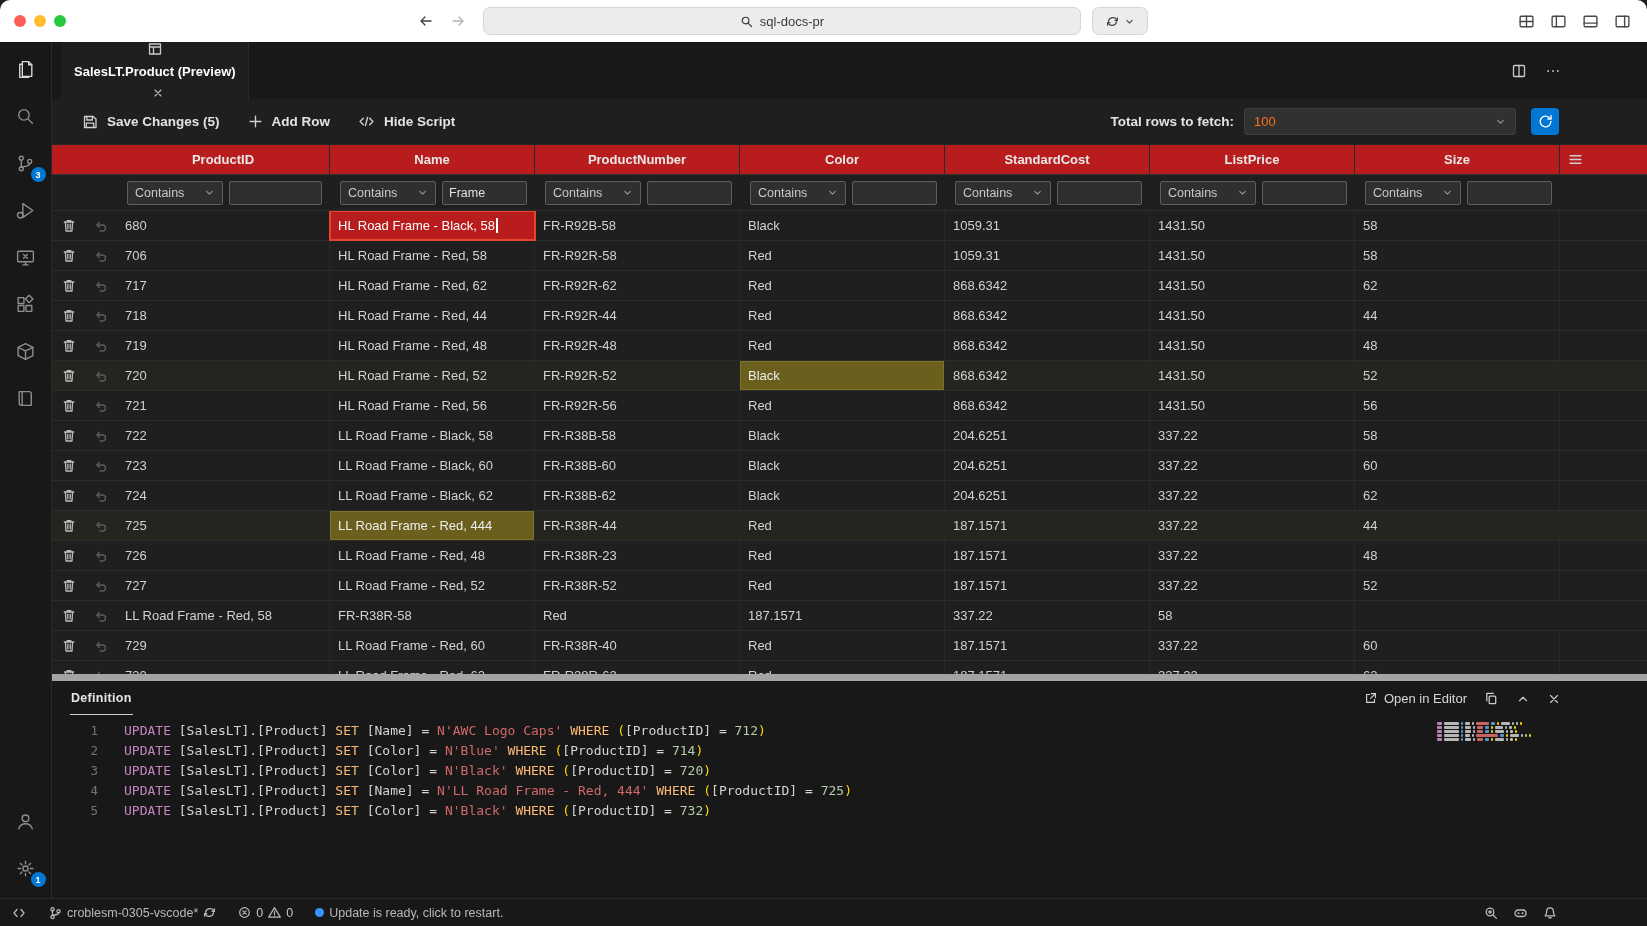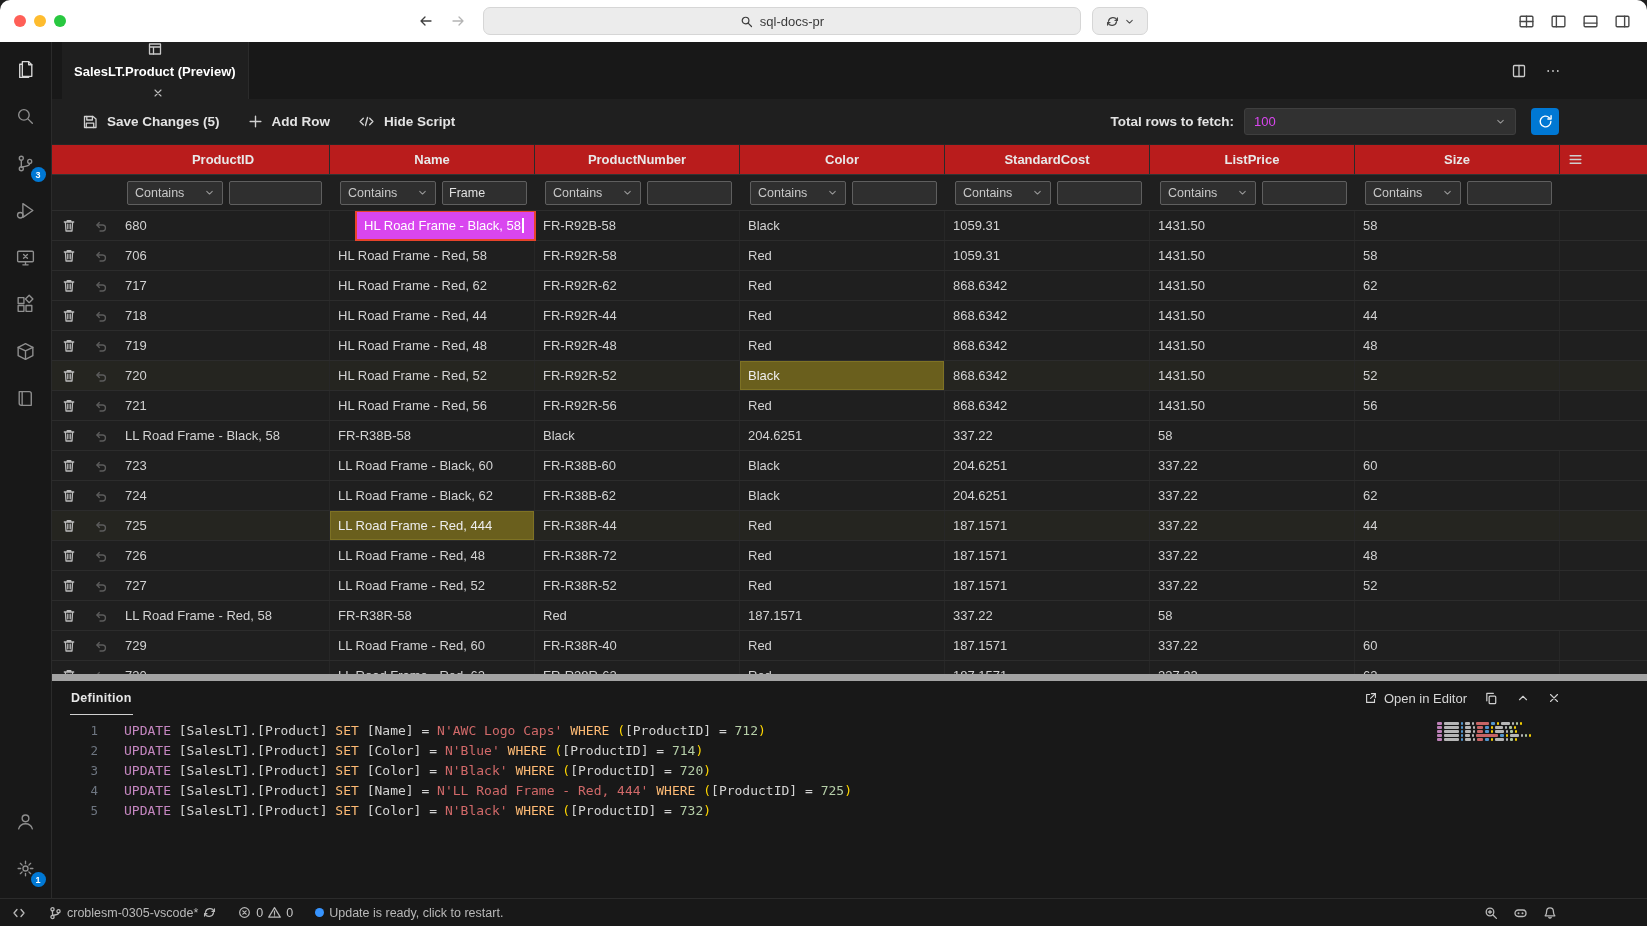--- a/index.html
+++ b/index.html
@@ -37,21 +37,21 @@
   .tab .tclose { color:#bdbdbd; margin-left:6px; cursor:pointer; }
   .tabbar-right { margin-left:auto; display:flex; align-items:center; gap:18px; color:#cccccc; padding-right:86px; }
   .tabbar-right span{ cursor:pointer; }
 
   
   .toolbar { flex:0 0 46px; background:#1f1f1f; display:flex; align-items:center; gap:28px; padding:0 88px 0 30px; border-bottom:1px solid #262626; }
   .tb-btn { display:flex; align-items:center; gap:9px; color:#e3e3e3; font-size:13.5px; font-weight:700; background:none; border:none; cursor:pointer; font-family:inherit; }
   .tb-btn .bicon { color:#d0d0d0; }
   .tb-right-group { margin-left:auto; display:flex; align-items:center; gap:10px; }
   .total-label { color:#e3e3e3; font-size:13.5px; font-weight:700; }
-  .rows-select { width:272px; height:27px; background:#313131; border:1px solid #3f3f3f; border-radius:3px; display:flex; align-items:center; justify-content:space-between; padding:0 9px; color:#d946ef; font-size:13px; cursor:pointer; }
+  .rows-select { width:272px; height:27px; background:#313131; border:1px solid #3f3f3f; border-radius:3px; display:flex; align-items:center; justify-content:space-between; padding:0 9px; color:#f97316; font-size:13px; cursor:pointer; }
   .rows-select .chev { color:#9a9a9a; }
   .refresh-btn { width:28px; height:27px; background:var(--c-accent,#0078d4); border:none; border-radius:4px; color:#fff; display:flex; align-items:center; justify-content:center; margin-left:5px; cursor:pointer; }
 
   
   .grid { flex:1; min-height:0; overflow:hidden; display:flex; flex-direction:column; background:#1f1f1f; }
   .grid-row { display:grid; grid-template-columns:33px 32px 213px 205px 205px 205px 205px 205px 205px minmax(0,1fr); align-items:stretch; }
   .grid-row.header { flex:0 0 30px; height:30px; background:#b91c1c; border-bottom:1px solid #333333; }
   .hcell { display:flex; align-items:center; justify-content:center; color:#e8e8e8; font-size:13px; font-weight:700; border-right:1px solid #2a2a2a; }
   .hfiller { display:flex; align-items:center; padding-left:8px; color:#cfcfcf; }
   .grid-row.filter-row { flex:0 0 36px; height:36px; background:#1f1f1f; border-bottom:1px solid #2d2d2d; }
@@ -59,28 +59,28 @@
   .filter-select { flex:0 0 96px; height:24px; background:#2f2f2f; border:1px solid #5f5f5f; border-radius:2px; display:flex; align-items:center; justify-content:space-between; padding:0 7px; color:#c8c8c8; font-size:12.5px; cursor:pointer; }
   .filter-select .chev { color:#9a9a9a; }
   .filter-input { flex:1; min-width:0; height:24px; background:#2f2f2f; border:1px solid #5f5f5f; border-radius:2px; color:#e0e0e0; font-size:12.5px; padding:0 6px; font-family:inherit; outline:none; }
   .grid-body { flex:1; overflow:hidden; }
   .data-row { height:30px; border-bottom:1px solid #2c2c2c; background:#1f1f1f; }
   .data-row.dirty-row { background:#252520; }
   .acell { display:flex; align-items:center; justify-content:center; color:#bdbdbd; cursor:pointer; }
   .acell.undo { color:#5c5c5c; }
   .dcell { display:flex; align-items:center; padding:0 8px; color:#d2d2d2; font-size:13px; border-right:1px solid #272727; white-space:nowrap; overflow:hidden; cursor:default; }
   .dcell.dirty { background:var(--c-dirty-cell,#6a5f1d); box-shadow:inset 0 0 0 1px #7e7224; color:#eeeeee; }
-  .dcell.editing { position:relative; background:#d946ef; outline:2px solid var(--c-edit-border,#e8442b); outline-offset:-1px; z-index:3; color:#ffffff;margin-left:26px; }
+  .dcell.editing { position:relative; background:#b91c1c; outline:2px solid var(--c-edit-border,#e8442b); outline-offset:-1px; z-index:3; color:#ffffff; }
   .caret { display:inline-block; width:1.5px; height:15px; background:#ffffff; margin-left:1px; }
 
   
   .panel { flex:0 0 224px; background:#181818; border-top:7px solid #a3a3a3; display:flex; flex-direction:column; }
   .panel-header { flex:0 0 34px; display:flex; align-items:center; padding:0 86px 0 18px; }
   .panel-title { color:#e7e7e7; font-size:12.5px; font-weight:700; letter-spacing:.3px; padding:9px 1px; border-bottom:1px solid #d0d0d0; cursor:pointer; }
-  .panel-actions { margin-left:auto; display:flex; align-items:flex-start; gap:17px; color:#cfcfcf; }
+  .panel-actions { margin-left:auto; display:flex; align-items:flex-end; gap:17px; color:#cfcfcf; }
   .panel-actions > * { cursor:pointer; }
   .open-in-editor { display:flex; align-items:center; gap:6px; font-size:13px; color:#d6d6d6; }
   .code-area { flex:1; position:relative; font-family:"DejaVu Sans Mono",monospace; font-size:13px; padding-top:5px; overflow:hidden; background:#181818; }
   .code-line { height:20px; display:flex; align-items:center; }
   .ln { flex:0 0 46px; text-align:right; color:#6e7681; margin-right:26px; font-size:12.5px; }
   .code-text { white-space:pre; }
   .tk-kw1{color:#c586c0}.tk-kw2{color:#fdba74}.tk-id{color:#d4d4d4}.tk-op{color:#d4d4d4}
   .tk-str{color:#d16969}.tk-num{color:#b5cea8}.tk-paren{color:#ffd700}
   .minimap { position:absolute; top:7px; right:84px; width:126px; display:flex; flex-direction:column; gap:1.5px; }
   .mm-line { display:flex; gap:2px; height:2.5px; }
@@ -587,20 +587,21 @@
                 <svg width="14" height="15" viewBox="0 0 14 15">
                   <path d="M2.3 4h9.4M5.2 4V2.6h3.6V4M3.4 4l.6 9h6l.6-9M5.8 6.2v4.6M8.2 6.2v4.6"></path>
                 </svg>
               </div>
               <div class="acell undo">
                 <svg width="14" height="14" viewBox="0 0 14 14">
                   <path d="M3 6h5.5a3 3 0 1 1 0 6H6"></path>
                   <path d="M5.3 3.5 3 6l2.3 2.5"></path>
                 </svg>
               </div>
+              <div class="dcell">722</div>
               <div class="dcell">LL Road Frame - Black, 58</div>
               <div class="dcell">FR-R38B-58</div>
               <div class="dcell">Black</div>
               <div class="dcell">204.6251</div>
               <div class="dcell">337.22</div>
               <div class="dcell">58</div>
               <div></div>
             </div>
             <div class="grid-row data-row">
               <div class="acell">
@@ -672,21 +673,21 @@
                 </svg>
               </div>
               <div class="acell undo">
                 <svg width="14" height="14" viewBox="0 0 14 14">
                   <path d="M3 6h5.5a3 3 0 1 1 0 6H6"></path>
                   <path d="M5.3 3.5 3 6l2.3 2.5"></path>
                 </svg>
               </div>
               <div class="dcell">726</div>
               <div class="dcell">LL Road Frame - Red, 48</div>
-              <div class="dcell">FR-R38R-72</div>
+              <div class="dcell">FR-R38R-23</div>
               <div class="dcell">Red</div>
               <div class="dcell">187.1571</div>
               <div class="dcell">337.22</div>
               <div class="dcell">48</div>
               <div></div>
             </div>
             <div class="grid-row data-row">
               <div class="acell">
                 <svg width="14" height="15" viewBox="0 0 14 15">
                   <path d="M2.3 4h9.4M5.2 4V2.6h3.6V4M3.4 4l.6 9h6l.6-9M5.8 6.2v4.6M8.2 6.2v4.6"></path>

